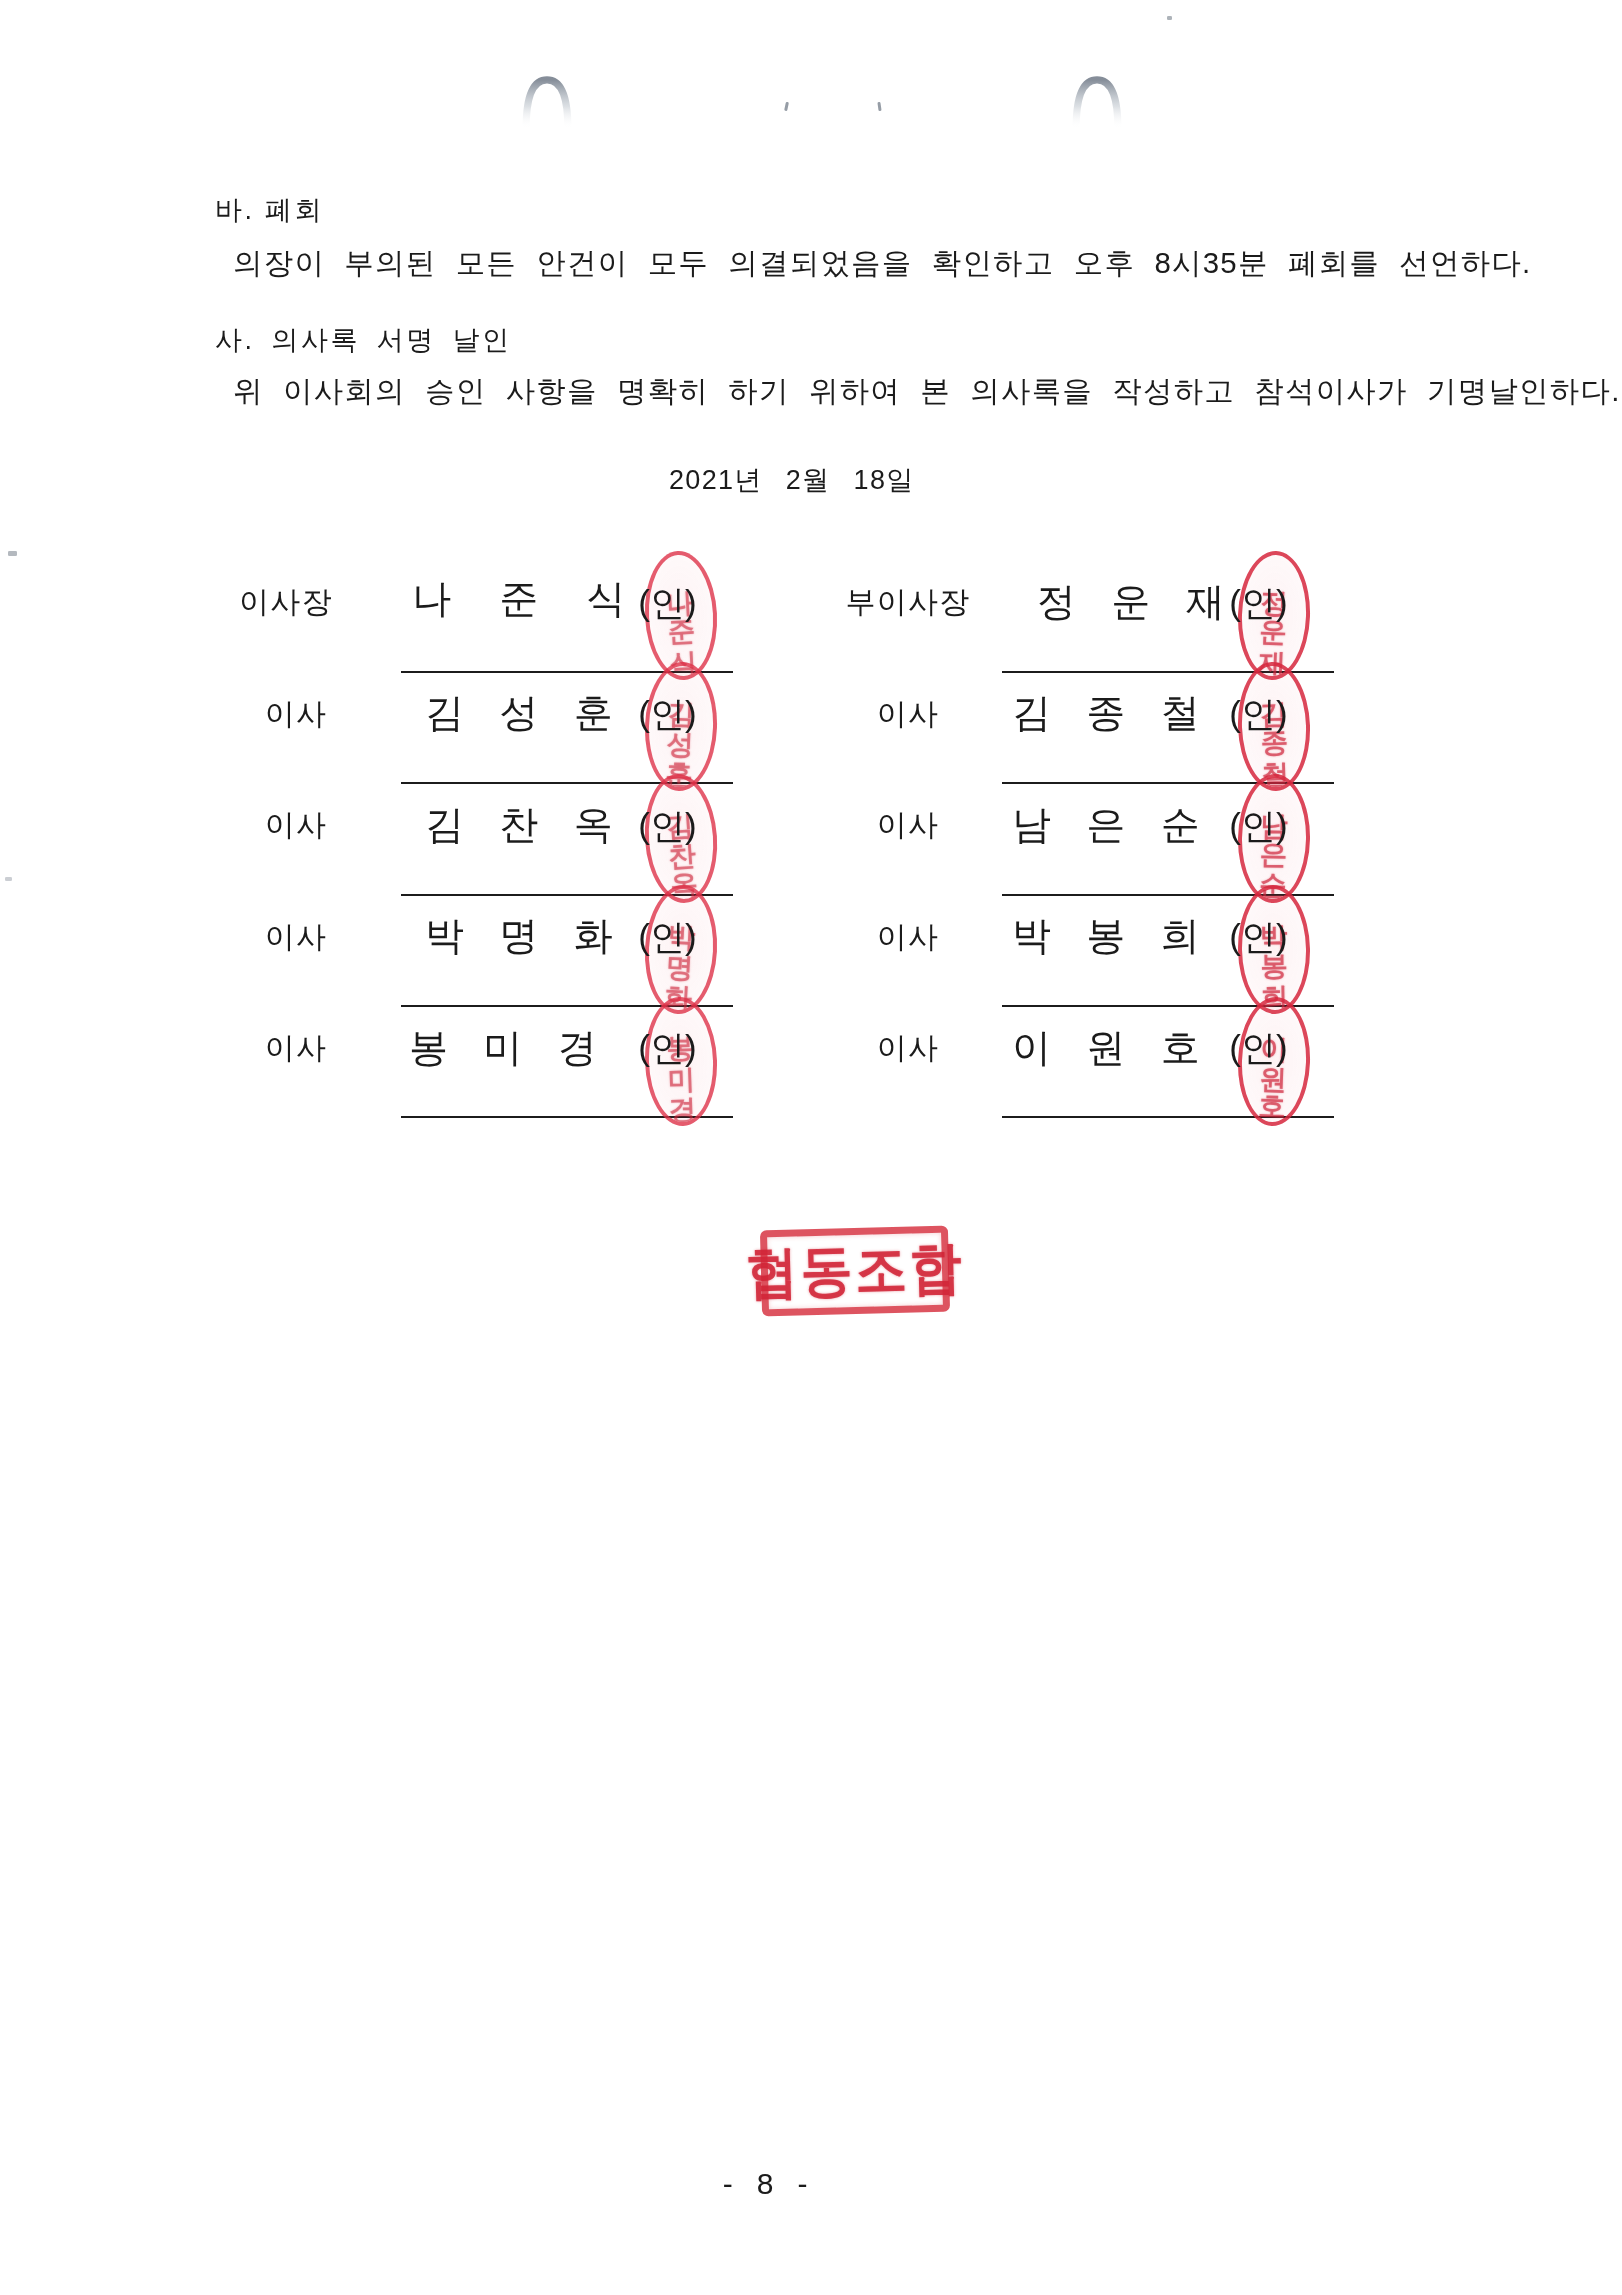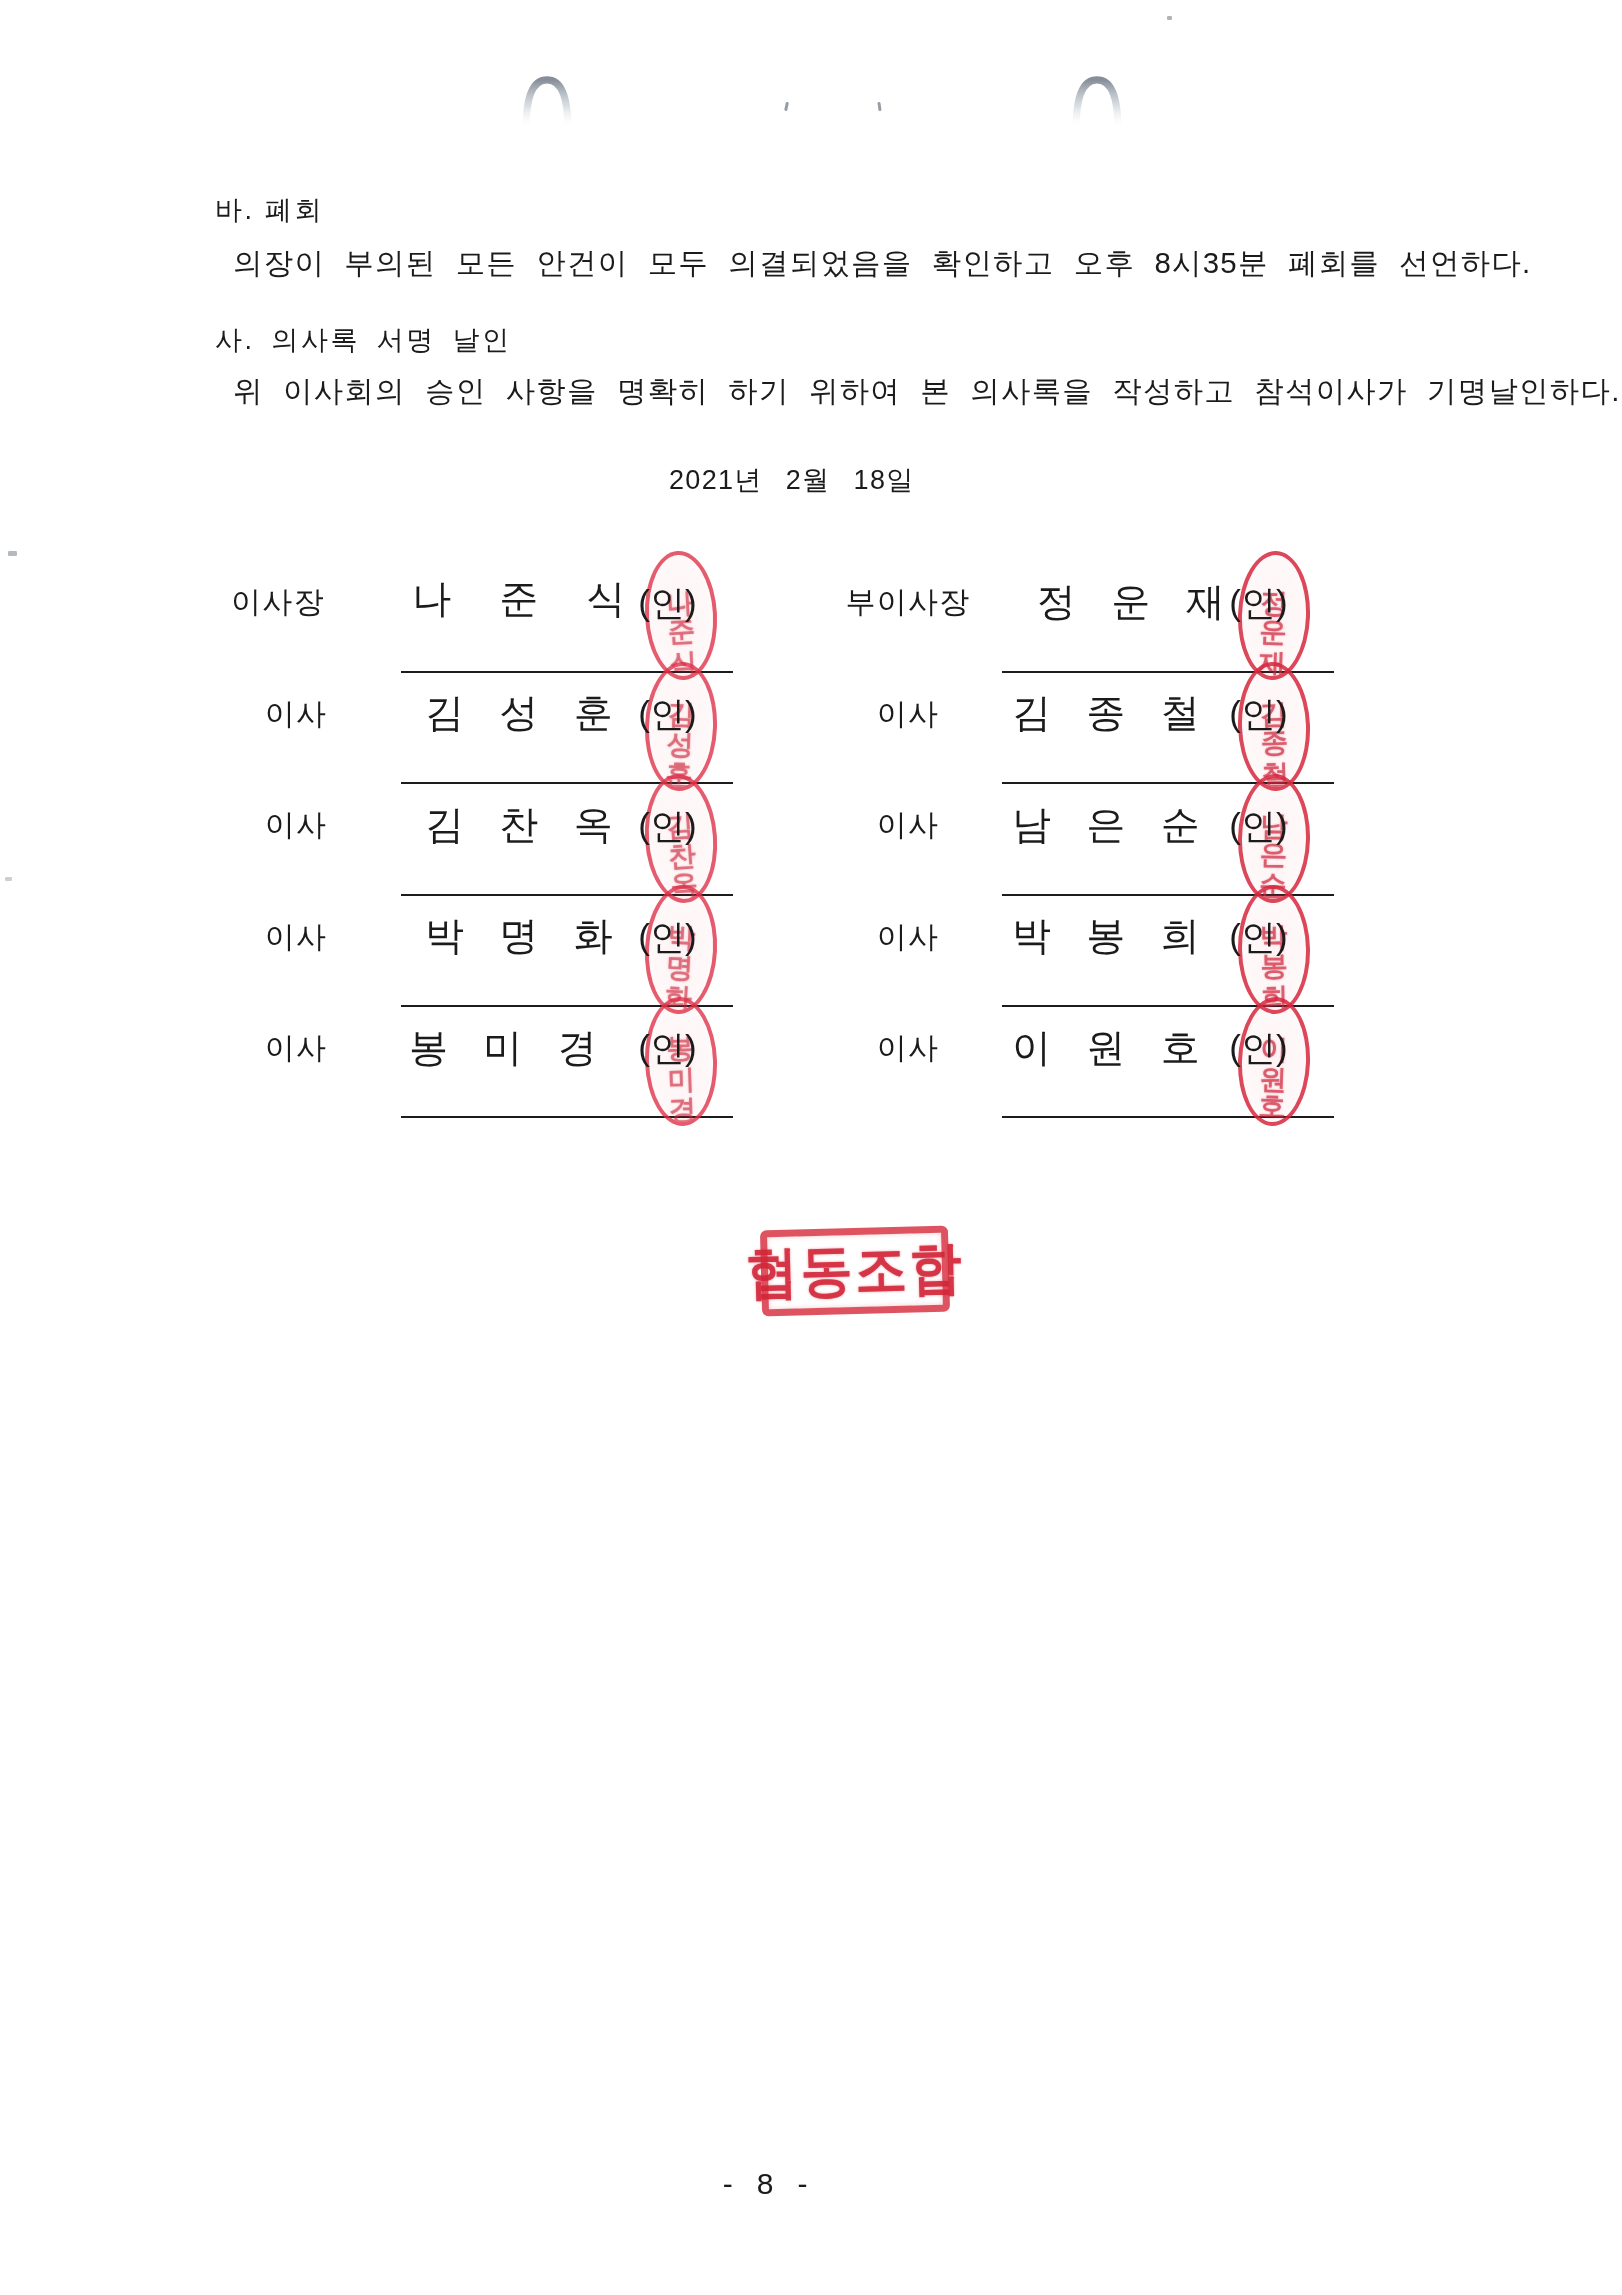--- a/index.html
+++ b/index.html
@@ -63,21 +63,21 @@
   <div class="abs speck" style="left:5.2px;top:877px;width:6.5px;height:3.9px;opacity:.35;"></div>
 
   <div class="abs heading" style="left:215px;top:195px;">바. 폐회</div>
   <div class="abs para" style="left:233px;top:246px;">의장이 부의된 모든 안건이 모두 의결되었음을 확인하고 오후 8시35분 폐회를 선언하다.</div>
 
   <div class="abs heading" style="left:215px;top:325px;word-spacing:6.5px;">사. 의사록 서명 날인</div>
   <div class="abs para" style="left:225px;top:374px;margin-left:8px;">위 이사회의 승인 사항을 명확히 하기 위하여 본 의사록을 작성하고 참석이사가 기명날인하다.</div>
 
   <div class="abs dateline" style="left:669px;top:462px;">2021년 2월 18일</div>
 
-  <div class="abs sig-title" style="left:198px;top:586px;width:160px;">이사장</div>
+  <div class="abs sig-title" style="left:206px;top:586px;width:160px;">이사장</div>
   <div class="abs sig-name" style="left:400px;top:581px;width:239px;font-family:Liberation Mono, monospace;">나 준 식</div>
   <div class="abs sig-label" style="left:623px;top:584px;width:89px;">(인)</div>
   <div class="abs seal" style="left:645px;top:551px;width:64px;height:121px;transform:rotate(-3deg);">
       <span class="seal-inner">나준식</span>
     </div>
   <div class="abs sig-underline" style="left:401px;top:671px;width:332px;"></div>
 
   <div class="abs sig-title" style="left:828px;top:586px;width:160px;">부이사장</div>
   <div class="abs sig-name" style="left:987px;top:581px;width:239px;text-align:right;">정 운 재</div>
   <div class="abs sig-label" style="left:1214px;top:584px;width:89px;">(인)</div>

